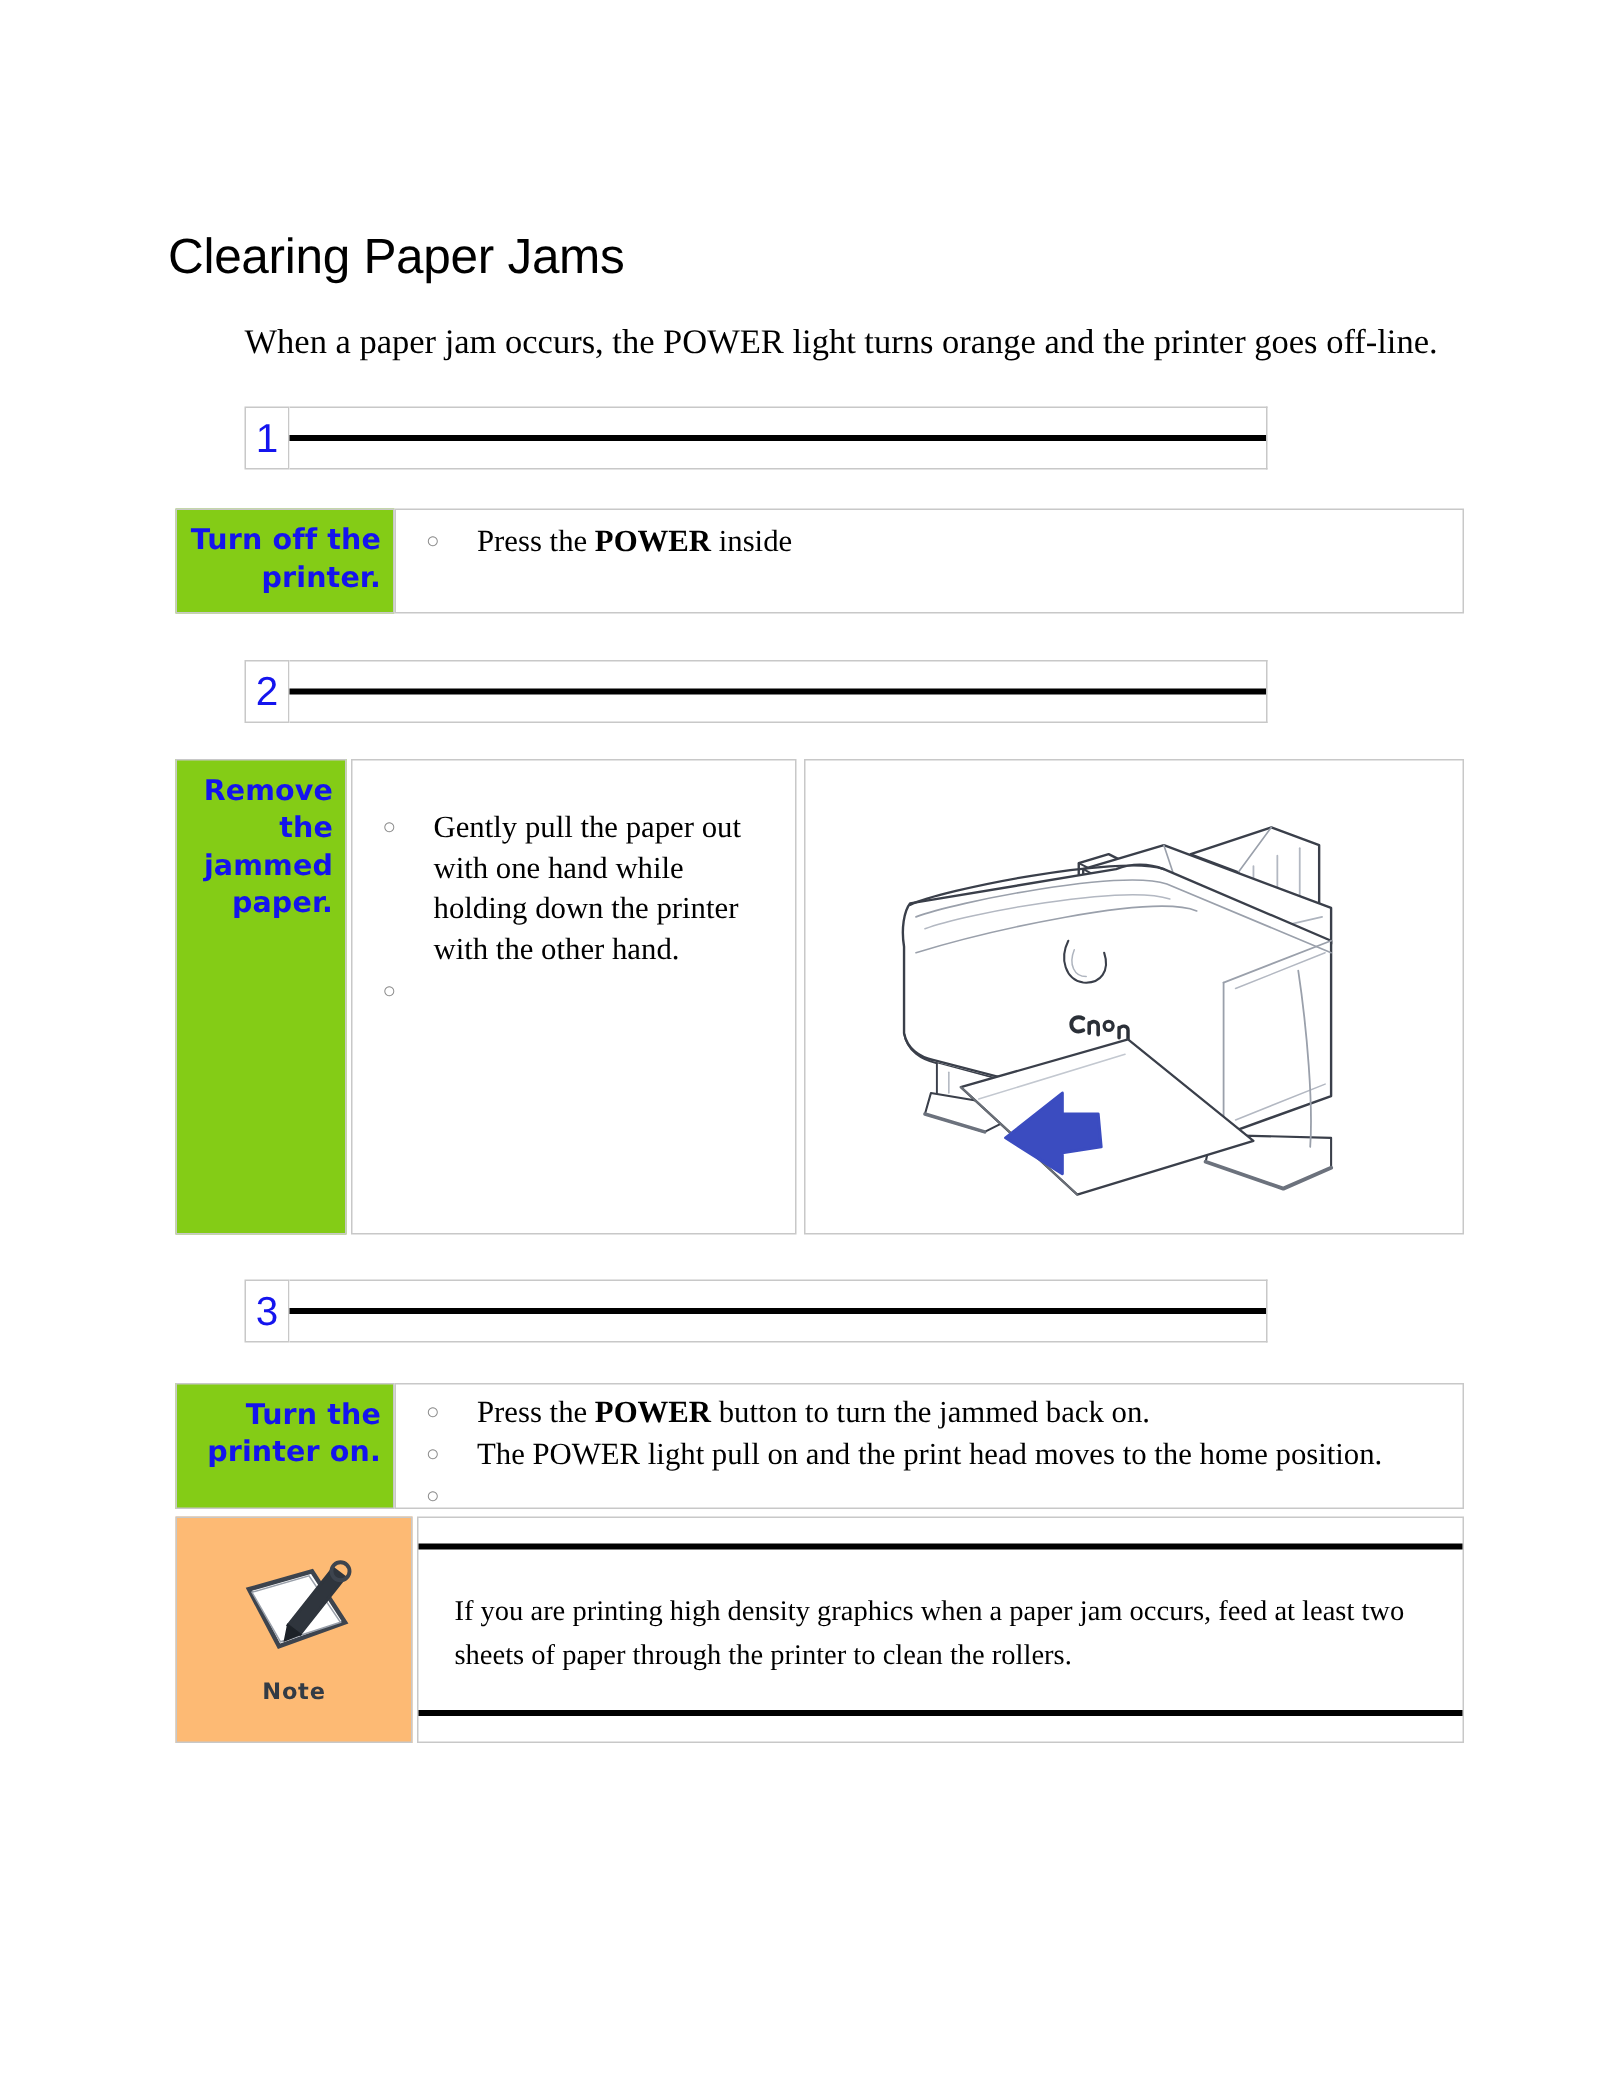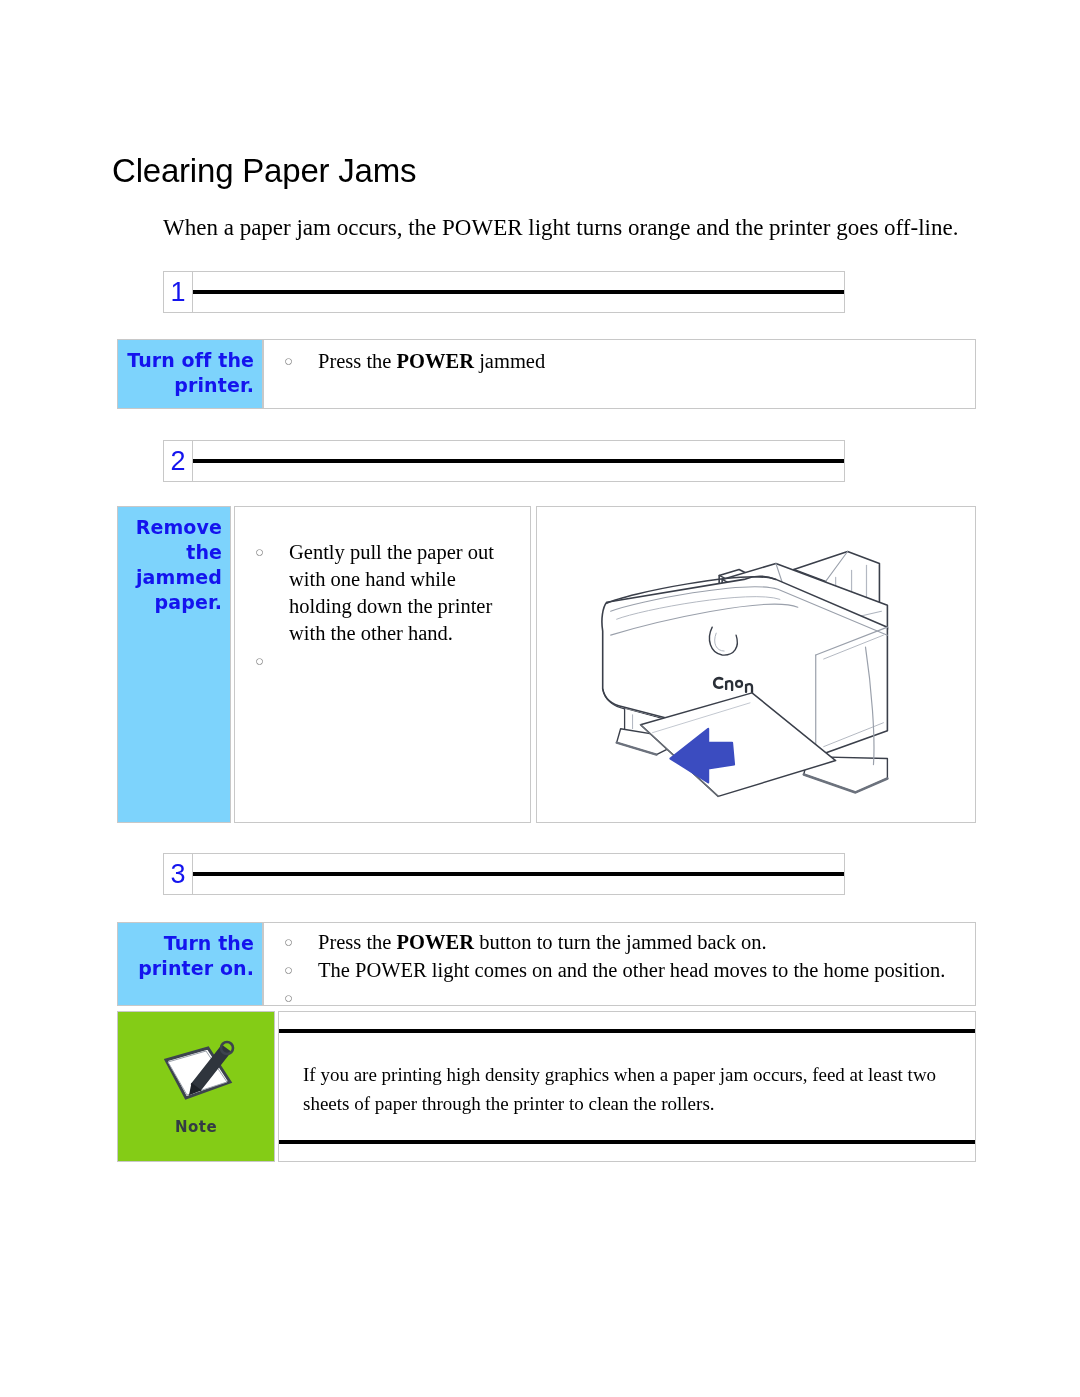--- a/index.html
+++ b/index.html
@@ -84,21 +84,21 @@
 
   
   .step-body {
     position: absolute;
     display: flex;
     align-items: stretch;
   }
   .label-cell {
     border: 1px solid #c8c8c8;
     box-sizing: border-box;
-    background: #7dd3fc;
+    background: #84cc16;
     padding: 8px 8px 8px 6px;
     text-align: right;
     font-family: "DejaVu Sans", "Liberation Sans", sans-serif;
     font-size: 19px;
     font-weight: 700;
     line-height: 25px;
     color: #1414ee;
     letter-spacing: 0.1px;
   }
   .content-cell {
@@ -140,21 +140,21 @@
 
   
   .note-block {
     position: absolute;
     display: flex;
     align-items: stretch;
   }
   .note-icon-cell {
     border: 1px solid #c8c8c8;
     box-sizing: border-box;
-    background: #84cc16;
+    background: #fdba74;
     position: relative;
   }
   .note-text-cell {
     border: 1px solid #c8c8c8;
     box-sizing: border-box;
     background: #fff;
     position: relative;
     padding: 0;
   }
   .note-hr {
@@ -206,21 +206,21 @@
     <div class="step-rule-cell">
       <div class="rule"></div>
     </div>
   </div>
 
   <div class="step-body" style="left:117px; top:339px; width:859px; height:70px;">
     <div class="label-cell" style="width:146px;">Turn off the printer.</div>
     <div class="content-cell" style="flex:1;">
       <ul class="bullets">
         <li>
-          <span class="bullet-mark">○</span><span>Press the </span><span class="b">POWER</span><span> jammed</span>
+          <span class="bullet-mark">○</span><span>Press the </span><span class="b">POWER</span><span> inside</span>
         </li>
       </ul>
     </div>
   </div>
 
   <div class="step-header" style="left:163px; top:440px; width:682px;">
     <div class="step-num-cell">2</div>
     <div class="step-rule-cell">
       <div class="rule"></div>
     </div>
@@ -325,21 +325,21 @@
   </div>
 
   <div class="step-body" style="left:117px; top:922px; width:859px; height:84px;">
     <div class="label-cell" style="width:146px; ">Turn the printer on.</div>
     <div class="content-cell" style="flex:1; padding-top:6px;">
       <ul class="bullets">
         <li>
           <span class="bullet-mark">○</span><span>Press the </span><span class="b">POWER</span><span> button to turn the jammed back on.</span>
         </li>
         <li>
-          <span class="bullet-mark">○</span><span>The POWER light comes on and the other head moves to the home position.</span>
+          <span class="bullet-mark">○</span><span>The POWER light pull on and the print head moves to the home position.</span>
         </li>
         <li>
           <span class="bullet-mark">○</span>
         </li>
       </ul>
     </div>
   </div>
 
   <div class="note-block" style="left:117px; top:1011px; width:859px; height:151px;">
 

